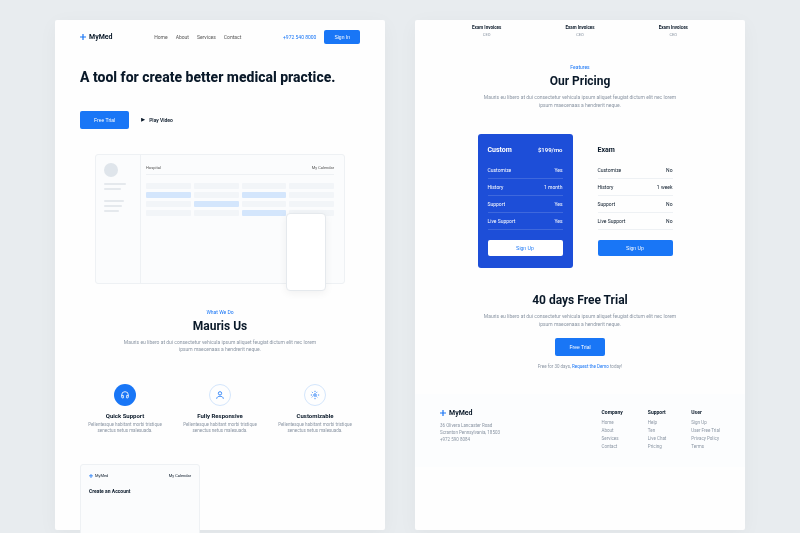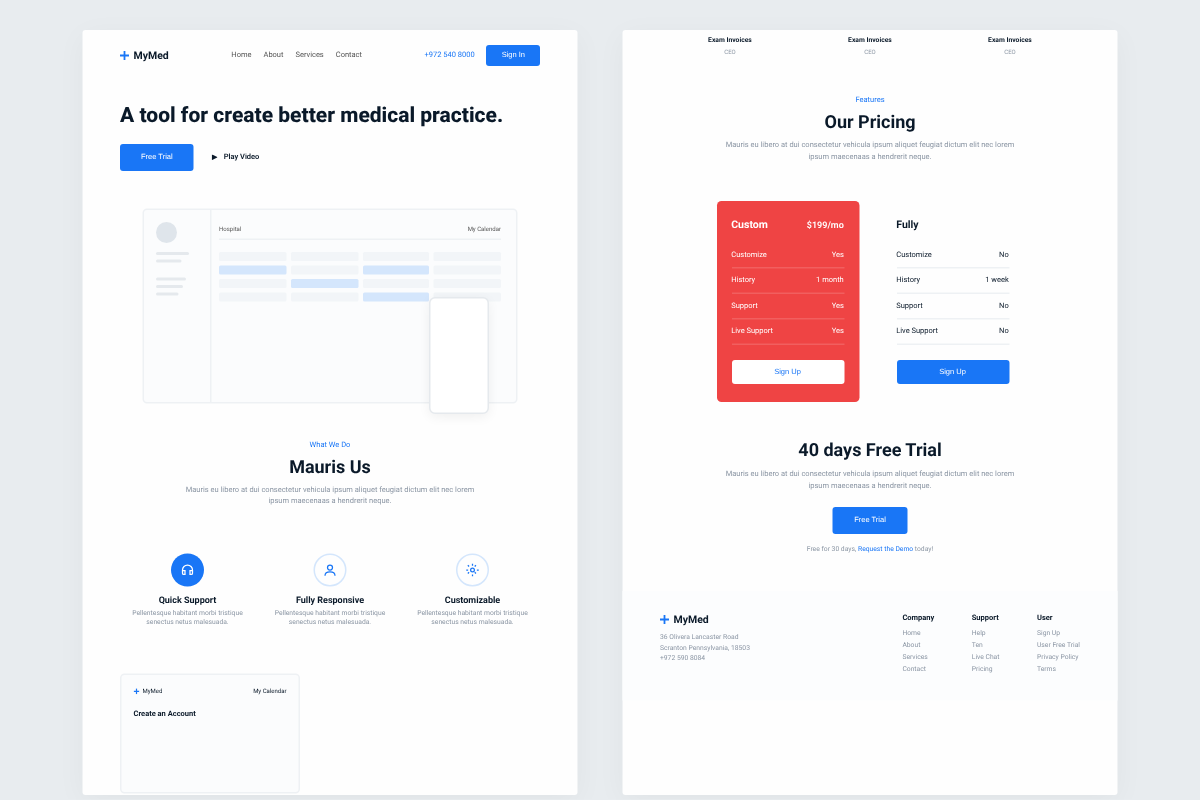--- a/index.html
+++ b/index.html
@@ -9,21 +9,21 @@
 .page-right{width:330px;height:510px}
 .nav{display:flex;align-items:center;justify-content:space-between;padding:10px 25px;font-size:5px}
 .logo{display:flex;align-items:center;gap:3px;font-weight:700;font-size:7px}
 .logo-icon{width:6px;height:6px;background:#1976f6;clip-path:polygon(40% 0,60% 0,60% 40%,100% 40%,100% 60%,60% 60%,60% 100%,40% 100%,40% 60%,0 60%,0 40%,40% 40%)}
 .nav-links{display:flex;gap:8px;color:#555}
 .nav-right{display:flex;align-items:center;gap:8px}
 .phone{color:#1976f6;font-size:5px}
 .btn{background:#1976f6;color:#fff;padding:4px 10px;border-radius:2px;font-size:5px;border:none;cursor:pointer}
 .btn-lg{padding:6px 14px}
 .hero{padding:15px 25px}
-.hero h1{font-size:14px;font-weight:800;line-height:1.2;margin-bottom:10px}
+.hero h1{font-size:14px;font-weight:800;line-height:1.2;margin-bottom:25px}
 .hero-actions{display:flex;align-items:center;gap:12px}
 .play-video{display:flex;align-items:center;gap:4px;font-size:5px;font-weight:600}
 .play-icon{width:4px;height:4px;background:#0a1929;clip-path:polygon(0 0,100% 50%,0 100%)}
 .mockup{padding:10px 25px;display:flex;justify-content:center}
 .mockup-box{width:250px;height:130px;background:#fbfcfd;border:1px solid #eef1f4;border-radius:3px;position:relative}
 .mockup-sidebar{position:absolute;left:0;top:0;width:45px;height:100%;border-right:1px solid #eef1f4;padding:8px}
 .mockup-avatar{width:14px;height:14px;border-radius:50%;background:#dfe5eb;margin-bottom:6px}
 .mockup-line{height:2px;background:#e5e9ed;margin-bottom:3px;border-radius:1px}
 .mockup-main{position:absolute;left:50px;top:10px;right:10px}
 .mockup-grid{display:grid;grid-template-columns:repeat(4,1fr);gap:3px;margin-top:8px}
@@ -44,21 +44,21 @@
 .feature p{font-size:4.5px;color:#8a95a3;line-height:1.4}
 .skills{padding:15px 25px;display:flex;gap:20px}
 .skills-left{width:120px;height:80px;background:#fbfcfd;border:1px solid #eef1f4;border-radius:3px;padding:8px}
 .skills-right{flex:1;padding-top:10px}
 .top-boxes{display:flex;justify-content:space-around;padding:5px 25px 12px}
 .top-box{text-align:center}
 .top-box-title{font-size:4.5px;font-weight:700;margin-bottom:2px}
 .top-box-sub{font-size:4px;color:#8a95a3}
 .pricing{display:flex;justify-content:center;gap:15px;padding:10px 25px}
 .price-card{width:95px;padding:12px 10px;border-radius:3px}
-.price-card.primary{background:#ef4444;color:#fff}
+.price-card.primary{background:#1d4ed8;color:#fff}
 .price-card h3{font-size:7px;font-weight:700;margin-bottom:8px;display:flex;justify-content:space-between;align-items:baseline}
 .price-card h3 .amt{font-size:6px;font-weight:600}
 .price-row{display:flex;justify-content:space-between;font-size:5px;padding:5px 0;border-bottom:1px solid rgba(255,255,255,0.15)}
 .price-card.free .price-row{border-bottom:1px solid #eef1f4}
 .price-btn{width:100%;margin-top:10px;padding:5px;border-radius:2px;font-size:5px;border:none;cursor:pointer}
 .price-card.primary .price-btn{background:#fff;color:#1976f6}
 .price-card.free .price-btn{background:#1976f6;color:#fff}
 .price-card.free{padding-top:12px}
 .trial-note{font-size:4.5px;color:#8a95a3;margin-top:8px}
 .trial-note .link{color:#1976f6}
@@ -232,21 +232,21 @@
           <span>Yes</span>
         </div>
       <div class="price-row">
           <span>Live Support</span>
           <span>Yes</span>
         </div>
       <button class="price-btn">Sign Up</button>
     </div>
     <div class="price-card free">
       <h3>
-          <span>Fully</span>
+          <span>Exam</span>
         </h3>
       <div class="price-row">
           <span>Customize</span>
           <span>No</span>
         </div>
       <div class="price-row">
           <span>History</span>
           <span>1 week</span>
         </div>
       <div class="price-row">

